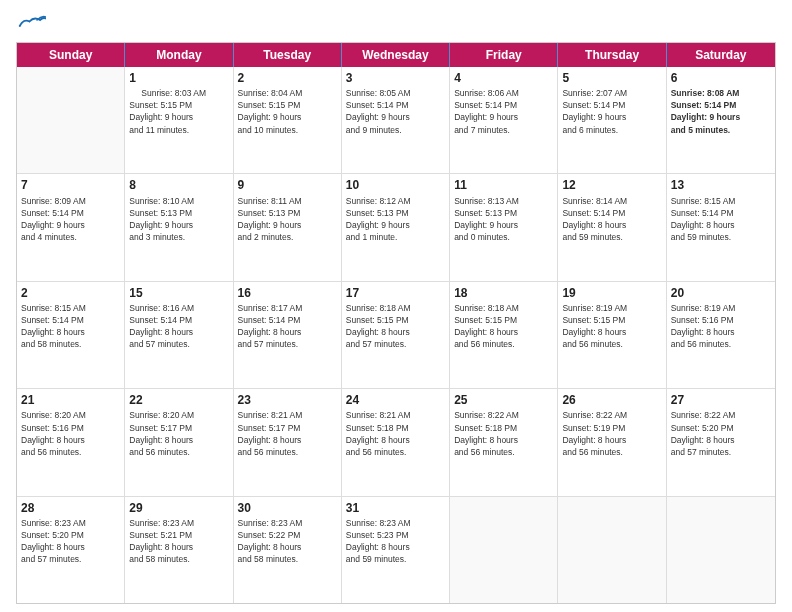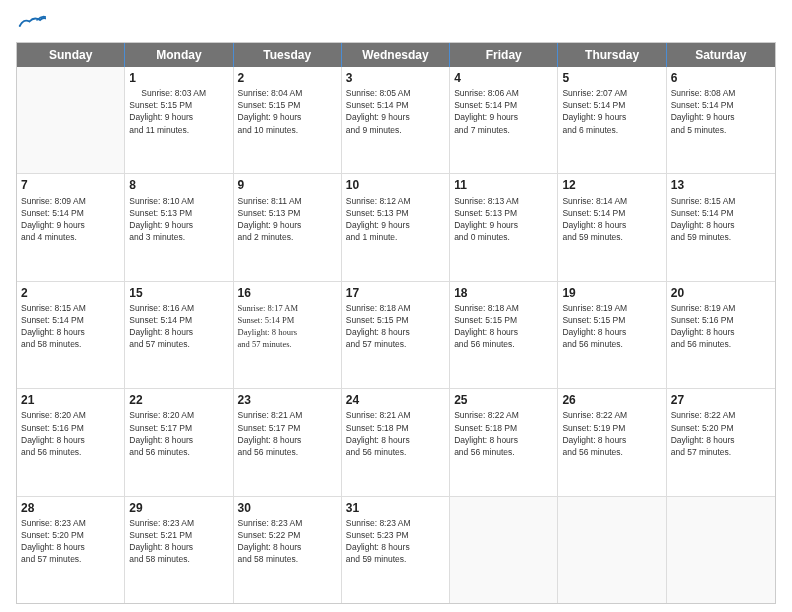--- a/index.html
+++ b/index.html
@@ -38,21 +38,21 @@
     }
     .calendar {
       flex: 1;
       display: flex;
       flex-direction: column;
       border: 1px solid #ccc;
     }
     .cal-header {
       display: grid;
       grid-template-columns: repeat(7, 1fr);
-      background: #737373;
+      background: #be185d;
     }
     .cal-header-cell {
       color: #fff;
       font-size: 12px;
       font-weight: bold;
       padding: 5px 4px;
       text-align: center;
       border-right: 1px solid #4a8dd5;
     }
     .cal-header-cell:last-child { border-right: none; }
@@ -159,21 +159,21 @@
 Daylight: 9 hours
 and 9 minutes.</span></div>
           <div class="cal-cell"><span class="day-number">4</span><span class="cell-text" style="white-space: pre-line;">Sunrise: 8:06 AM
 Sunset: 5:14 PM
 Daylight: 9 hours
 and 7 minutes.</span></div>
           <div class="cal-cell"><span class="day-number">5</span><span class="cell-text" style="white-space: pre-line;">Sunrise: 2:07 AM
 Sunset: 5:14 PM
 Daylight: 9 hours
 and 6 minutes.</span></div>
-          <div class="cal-cell"><span class="day-number">6</span><span class="cell-text" style="white-space: pre-line;">Sunrise: 8:08 AM
+          <div class="cal-cell"><span class="day-number">6</span><span class="cell-text" style="white-space: pre-line; font-weight: bold;">Sunrise: 8:08 AM
 Sunset: 5:14 PM
 Daylight: 9 hours
 and 5 minutes.</span></div>
         </div>
         <div class="cal-row">
           <div class="cal-cell"><span class="day-number">7</span><span class="cell-text" style="white-space: pre-line;">Sunrise: 8:09 AM
 Sunset: 5:14 PM
 Daylight: 9 hours
 and 4 minutes.</span></div>
           <div class="cal-cell"><span class="day-number">8</span><span class="cell-text" style="white-space: pre-line;">Sunrise: 8:10 AM
@@ -203,21 +203,21 @@
         </div>
         <div class="cal-row">
           <div class="cal-cell"><span class="day-number">2</span><span class="cell-text" style="white-space: pre-line;">Sunrise: 8:15 AM
 Sunset: 5:14 PM
 Daylight: 8 hours
 and 58 minutes.</span></div>
           <div class="cal-cell"><span class="day-number">15</span><span class="cell-text" style="white-space: pre-line;">Sunrise: 8:16 AM
 Sunset: 5:14 PM
 Daylight: 8 hours
 and 57 minutes.</span></div>
-          <div class="cal-cell"><span class="day-number">16</span><span class="cell-text" style="white-space: pre-line; font-family: Liberation Serif, serif;">Sunrise: 8:17 AM
+          <div class="cal-cell"><span class="day-number">16</span><span class="cell-text" style="white-space: pre-line;">Sunrise: 8:17 AM
 Sunset: 5:14 PM
 Daylight: 8 hours
 and 57 minutes.</span></div>
           <div class="cal-cell"><span class="day-number">17</span><span class="cell-text" style="white-space: pre-line;">Sunrise: 8:18 AM
 Sunset: 5:15 PM
 Daylight: 8 hours
 and 57 minutes.</span></div>
           <div class="cal-cell"><span class="day-number">18</span><span class="cell-text" style="white-space: pre-line;">Sunrise: 8:18 AM
 Sunset: 5:15 PM
 Daylight: 8 hours

